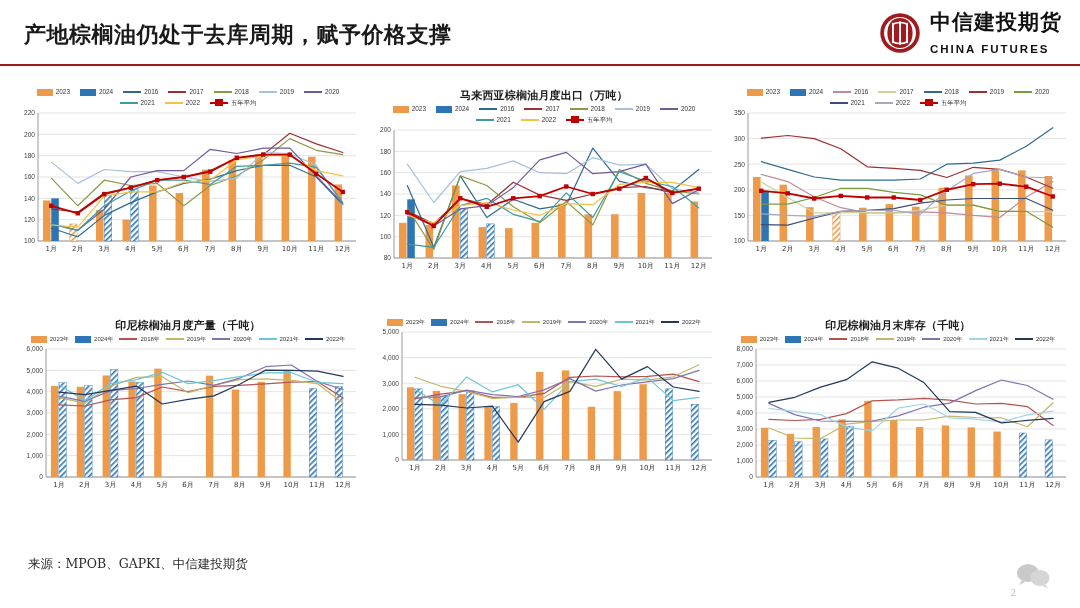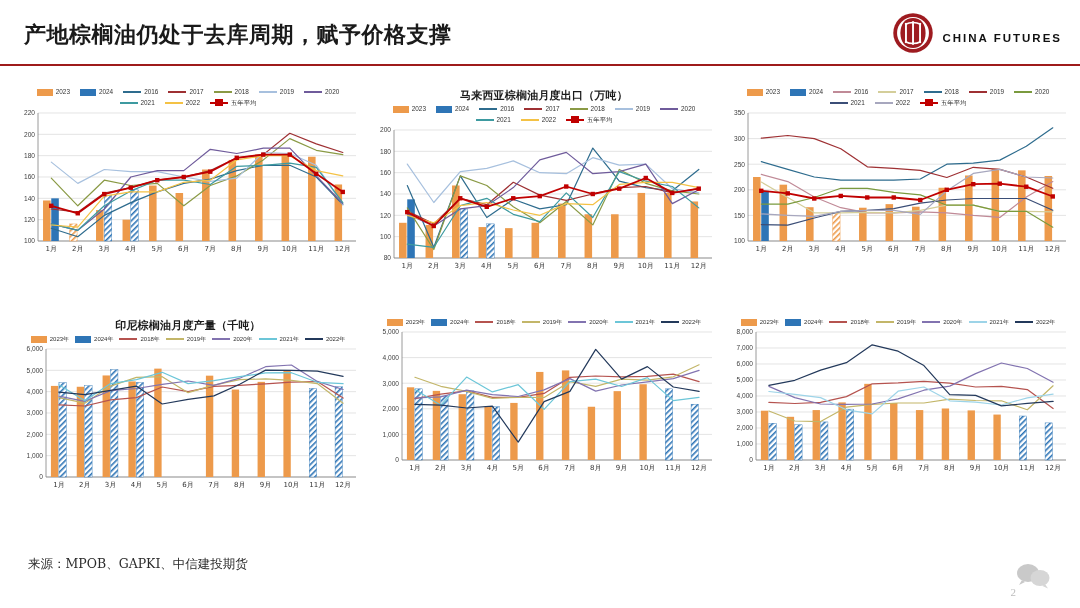--- a/index.html
+++ b/index.html
@@ -101,20 +101,21 @@
       <circle cx="50" cy="50" r="47" fill="#9E1B20"></circle>
       <circle cx="50" cy="50" r="38" fill="#ffffff"></circle>
       <path d="M50 14 C32 14 20 28 20 50 C20 72 32 86 50 86 C68 86 80 72 80 50 C80 28 68 14 50 14 Z" fill="#9E1B20"></path>
       <rect x="31" y="26" width="4.5" height="48" fill="#ffffff"></rect>
       <rect x="47.8" y="22" width="4.5" height="56" fill="#ffffff"></rect>
       <rect x="64.5" y="26" width="4.5" height="48" fill="#ffffff"></rect>
       <path d="M31 30 q19 -10 38 0" stroke="#ffffff" stroke-width="4" fill="none"></path>
       <path d="M31 70 q19 10 38 0" stroke="#ffffff" stroke-width="4" fill="none"></path>
     </svg>
     <div class="logo-text">
+      <div class="logo-cn">中信建投期货</div>
       <div class="logo-en">CHINA FUTURES</div>
     </div>
   </div>
   <div class="header-rule"></div>
 </div>
 
 <div class="charts">
   <div class="chart-cell c0">
     <div class="legend">
         <span class="lg-item">
@@ -666,20 +667,21 @@
           <text x="201.91666666666666" y="144" text-anchor="middle" class="xtick">7月</text>
           <text x="227.74999999999997" y="144" text-anchor="middle" class="xtick">8月</text>
           <text x="253.58333333333331" y="144" text-anchor="middle" class="xtick">9月</text>
           <text x="279.4166666666667" y="144" text-anchor="middle" class="xtick">10月</text>
           <text x="305.25" y="144" text-anchor="middle" class="xtick">11月</text>
           <text x="331.0833333333333" y="144" text-anchor="middle" class="xtick">12月</text>
         </svg>
       </div>
   </div>
   <div class="chart-cell c5">
+    <div class="chart-title">印尼棕榈油月末库存（千吨）</div>
     <div class="legend wide">
         <span class="lg-item">
           <span class="lg-swatch" style="background: rgb(237, 154, 75);"></span>
           <span>2023年</span>
         </span>
         <span class="lg-item">
           <span class="lg-swatch" style="background: rgb(46, 117, 182);"></span>
           <span>2024年</span>
         </span>
         <span class="lg-item">

